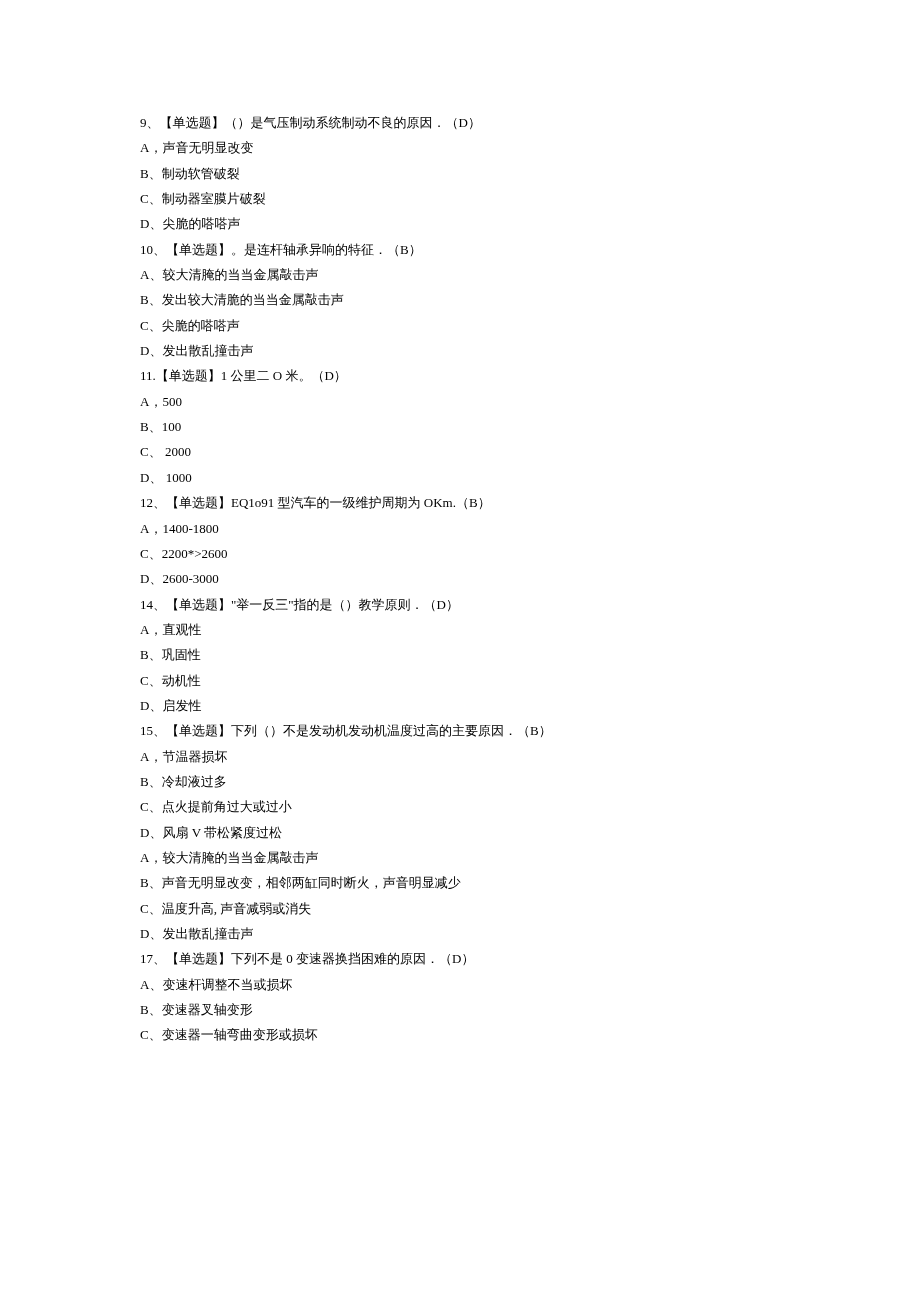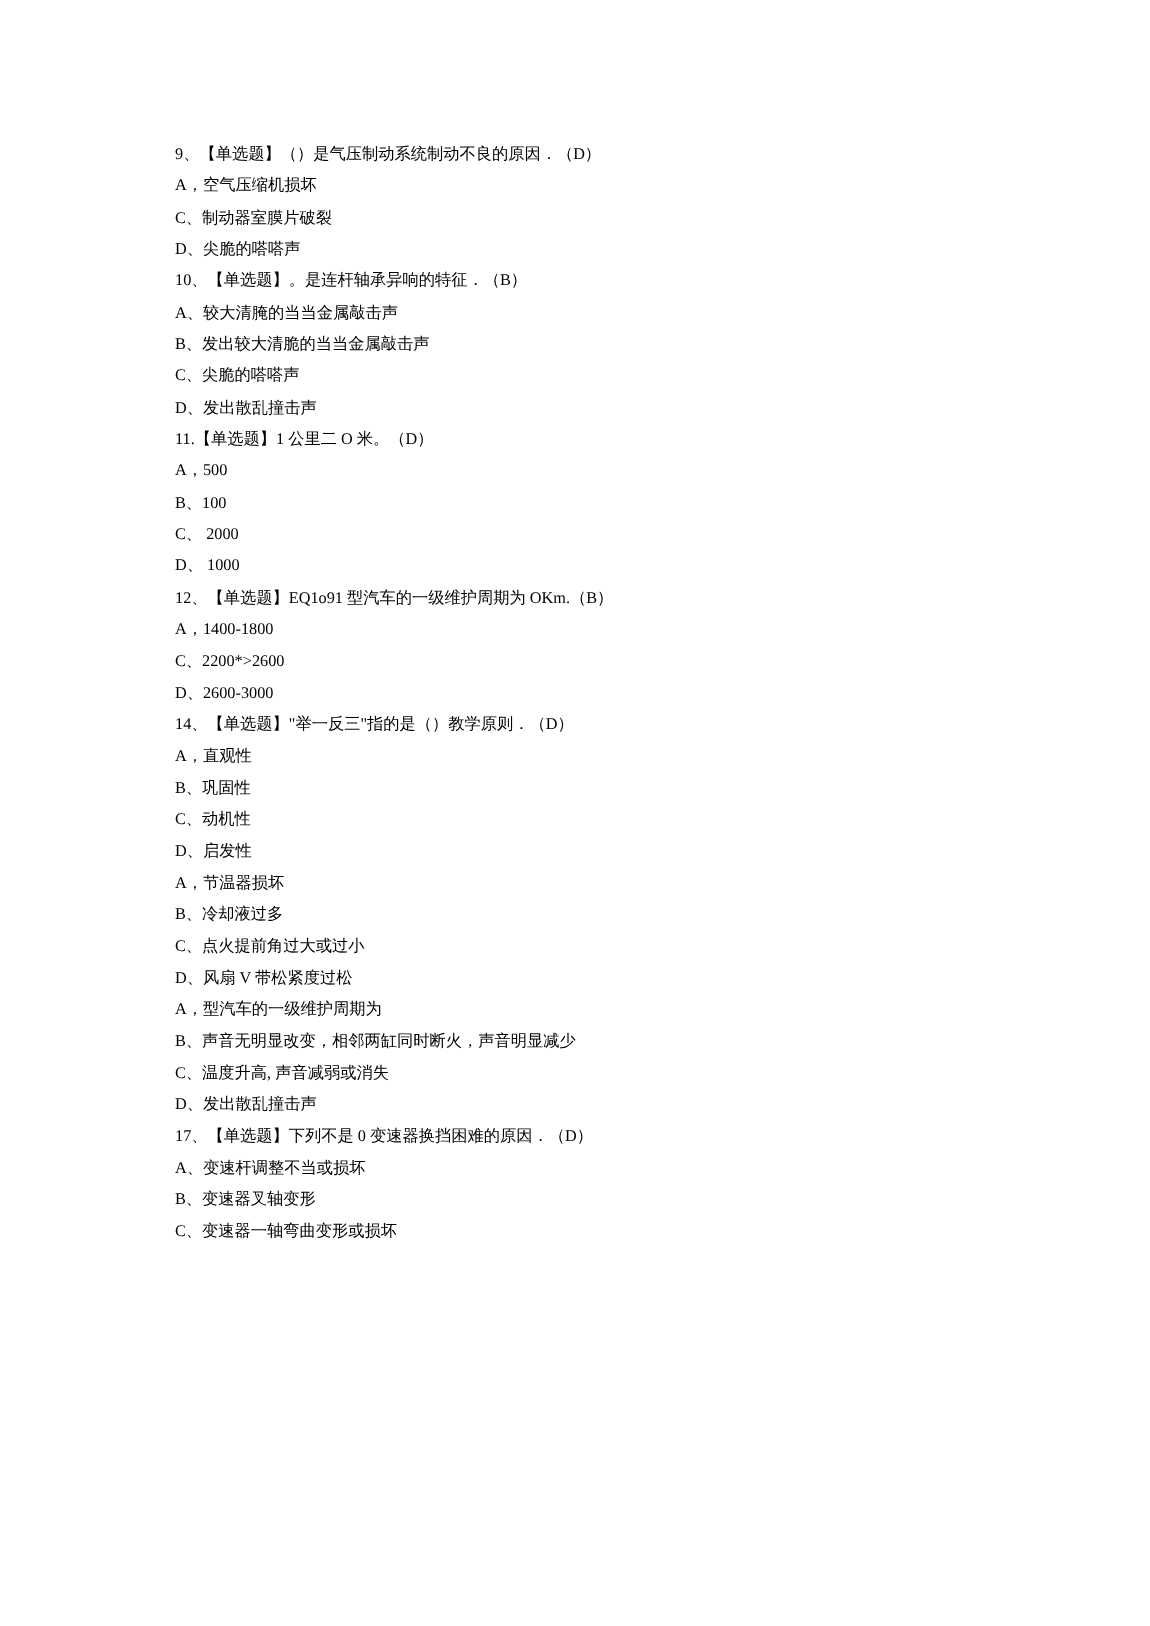--- a/index.html
+++ b/index.html
@@ -25,21 +25,22 @@
       display: block;
     }
   </style>
 </head>
 <body>
 
 <div class="page">
   <div id="content">
       <div class="question-block">
         <span class="question-line">9、【单选题】（）是气压制动系统制动不良的原因．（D）</span>
-        <span class="option-line">A，空气压缩机损坏</span>
+        <span class="option-line">A，声音无明显改变</span>
+        <span class="option-line">B、制动软管破裂</span>
         <span class="option-line">C、制动器室膜片破裂</span>
         <span class="option-line">D、尖脆的嗒嗒声</span>
       </div>
       <div class="question-block">
         <span class="question-line">10、【单选题】。是连杆轴承异响的特征．（B）</span>
         <span class="option-line">A、较大清腌的当当金属敲击声</span>
         <span class="option-line">B、发出较大清脆的当当金属敲击声</span>
         <span class="option-line">C、尖脆的嗒嗒声</span>
         <span class="option-line">D、发出散乱撞击声</span>
       </div>
@@ -57,27 +58,28 @@
         <span class="option-line">D、2600-3000</span>
       </div>
       <div class="question-block">
         <span class="question-line">14、【单选题】"举一反三"指的是（）教学原则．（D）</span>
         <span class="option-line">A，直观性</span>
         <span class="option-line">B、巩固性</span>
         <span class="option-line">C、动机性</span>
         <span class="option-line">D、启发性</span>
       </div>
       <div class="question-block">
+        <span class="question-line">15、【单选题】下列（）不是发动机发动机温度过高的主要原因．（B）</span>
         <span class="option-line">A，节温器损坏</span>
         <span class="option-line">B、冷却液过多</span>
         <span class="option-line">C、点火提前角过大或过小</span>
         <span class="option-line">D、风扇 V 带松紧度过松</span>
       </div>
       <div class="question-block">
-        <span class="option-line">A，型汽车的一级维护周期为</span>
+        <span class="option-line">A，较大清腌的当当金属敲击声</span>
         <span class="option-line">B、声音无明显改变，相邻两缸同时断火，声音明显减少</span>
         <span class="option-line">C、温度升高, 声音减弱或消失</span>
         <span class="option-line">D、发出散乱撞击声</span>
       </div>
       <div class="question-block">
         <span class="question-line">17、【单选题】下列不是 0 变速器换挡困难的原因．（D）</span>
         <span class="option-line">A、变速杆调整不当或损坏</span>
         <span class="option-line">B、变速器叉轴变形</span>
         <span class="option-line">C、变速器一轴弯曲变形或损坏</span>
       </div>

